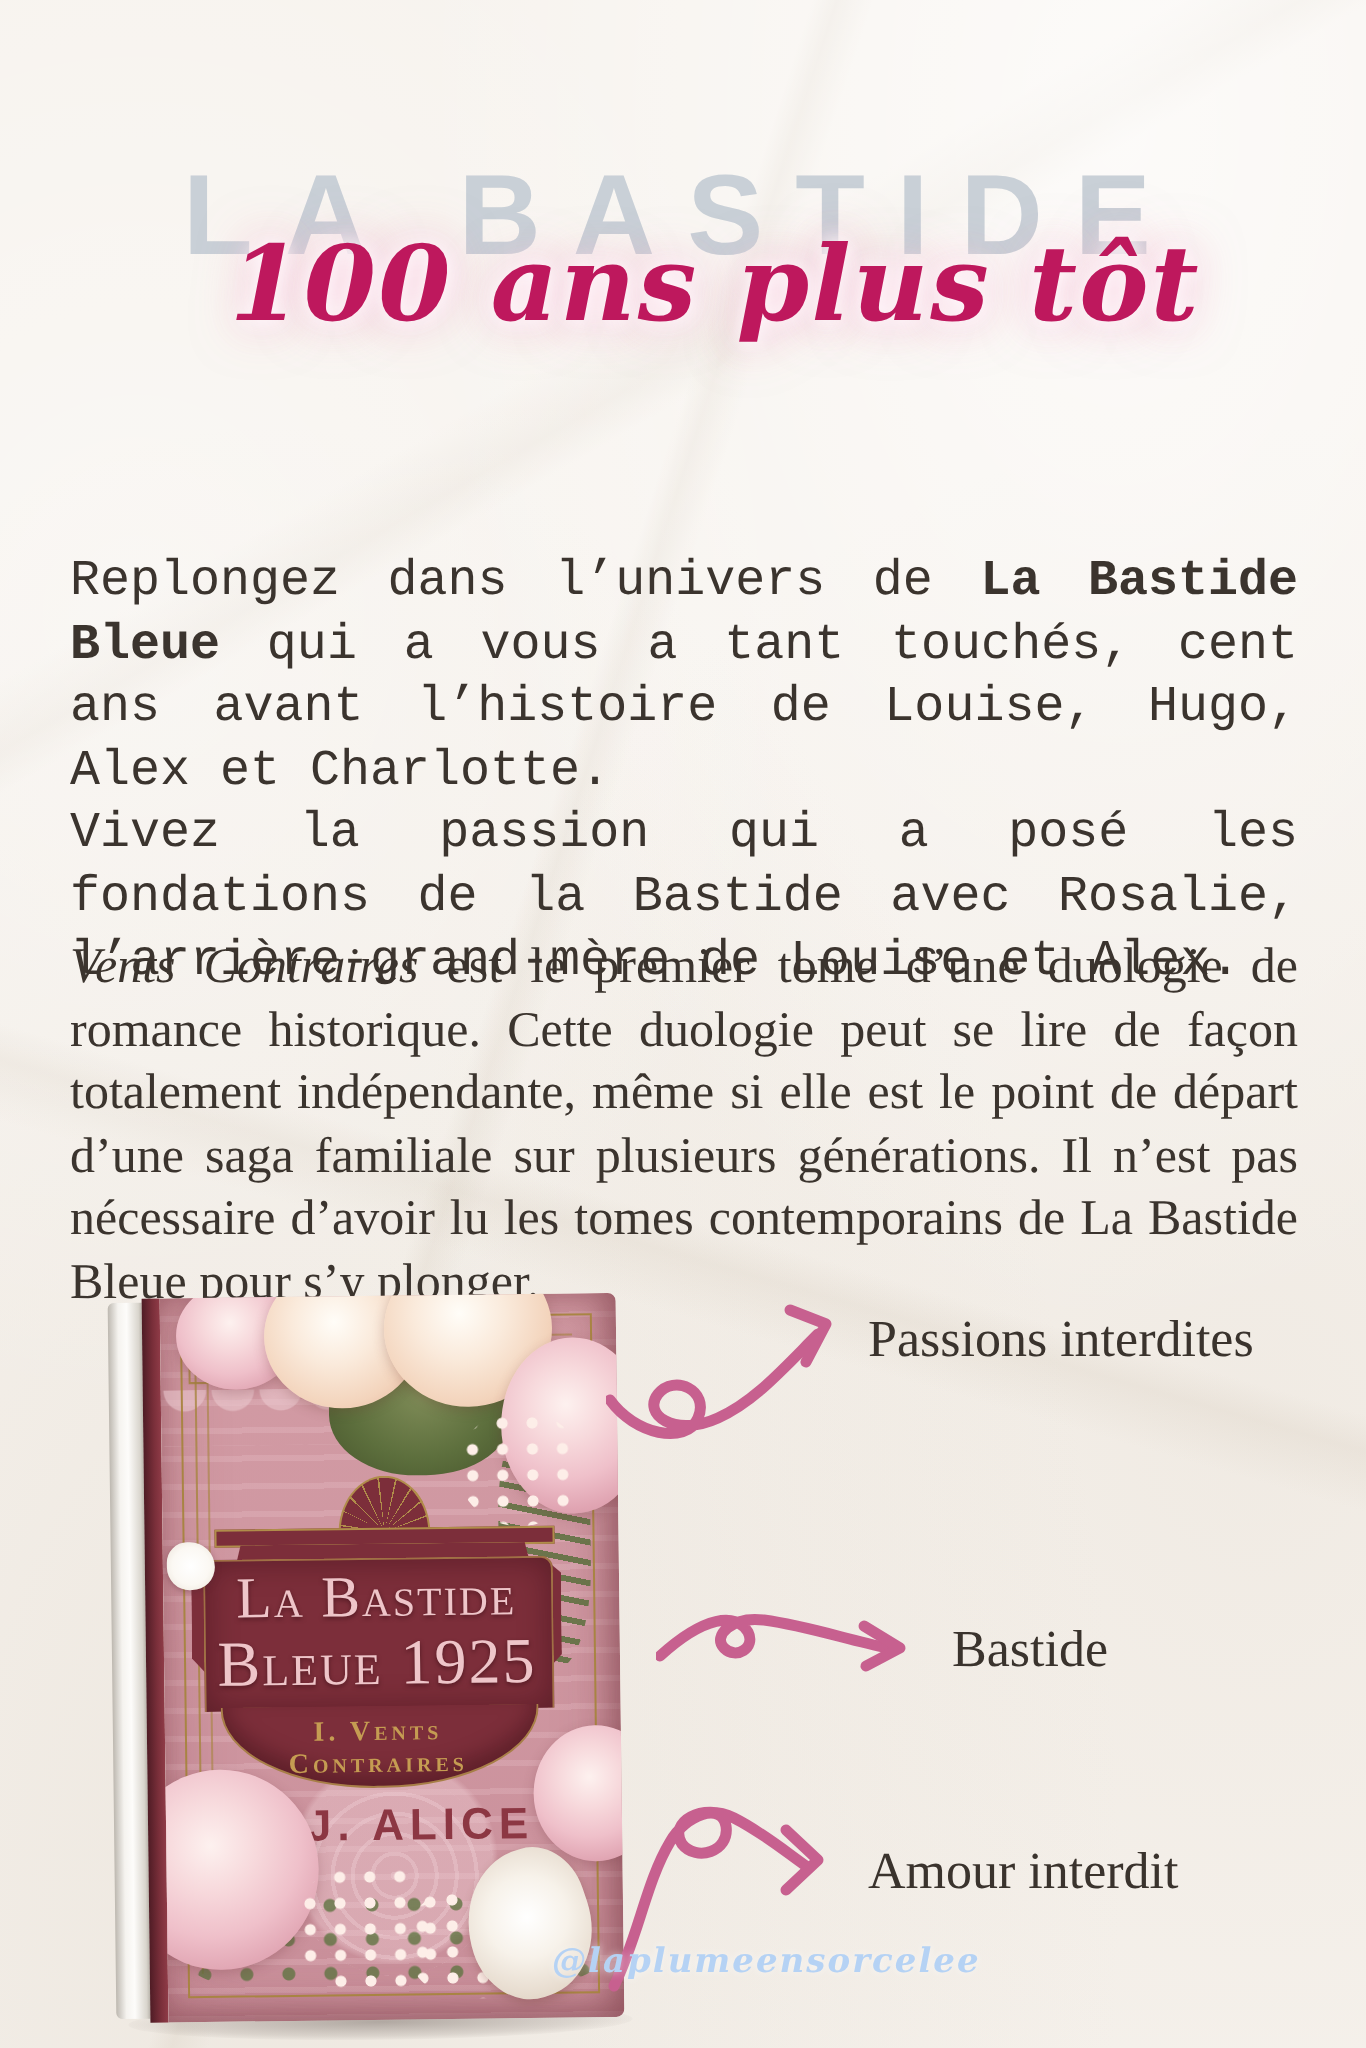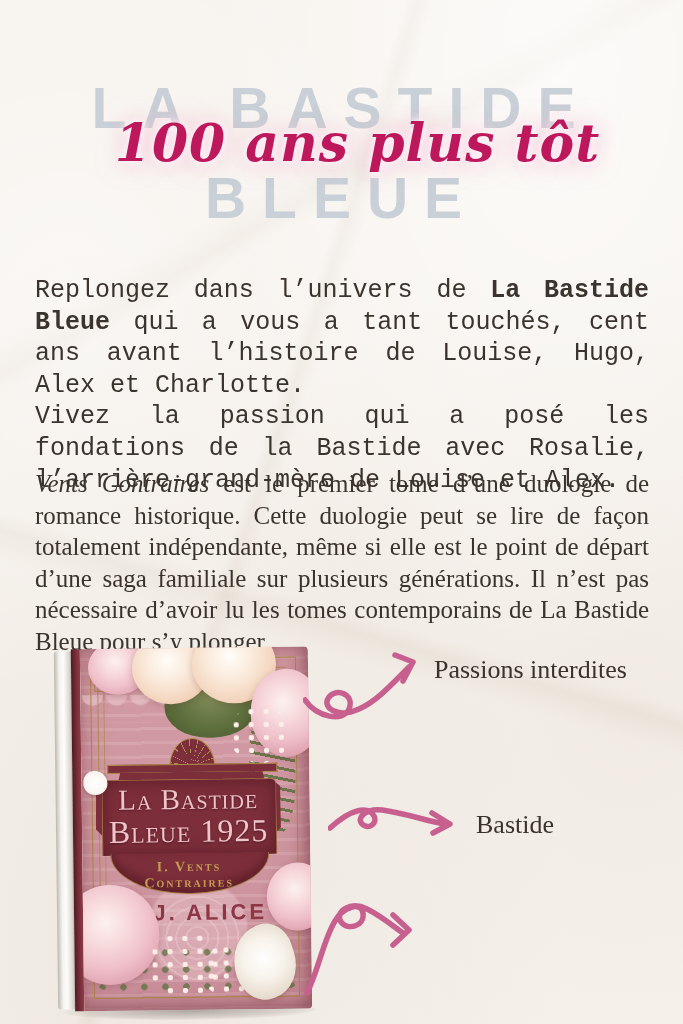--- a/index.html
+++ b/index.html
@@ -157,21 +157,20 @@
     text-shadow:0 0 4px rgba(255,255,255,0.6);
   }
 </style>
 </head>
 <body>
 
 <div class="canvas">
   <div class="texture abs" style="left:0;top:0;"></div>
 
   <div class="abs bg-title bg-title-1">LA BASTIDE</div>
-  <div class="abs bg-title bg-title-2">BLEUE</div>
   <div class="abs script-overlay">100 ans plus tôt</div>
 
   <p class="abs para para-1"><span>Replongez dans l’univers de </span><b>La Bastide Bleue</b><span> qui a vous a tant touchés, cent ans avant l’histoire de Louise, Hugo, Alex et Charlotte.</span><br><span>Vivez la passion qui a posé les fondations de la Bastide avec Rosalie, l’arrière-grand-mère de Louise et Alex.</span></p>
 
   <p class="abs para para-2"><span class="bi">Vents Contraires</span><span> est le premier tome d’une duologie de romance historique. Cette duologie peut se lire de façon totalement indépendante, même si elle est le point de départ d’une saga familiale sur plusieurs générations. Il n’est pas nécessaire d’avoir lu les tomes contemporains de La Bastide Bleue pour s’y plonger.</span></p>
 
   <div class="abs book">
     <div class="abs book-shadow"></div>
     <div class="abs spine"></div>
     <div class="abs spine-edge"></div>
@@ -224,14 +223,16 @@
   <svg class="arrow-svg" style="left:328px;top:798px;" width="140" height="45" viewBox="0 0 140 45">
     <path d="M2,30 C24,10 40,8 46,18 C50,26 40,32 34,26 C28,20 38,10 54,12 C76,15 96,22 116,26"></path>
     <path d="M104,15 L122,26 L105,35"></path>
   </svg>
   <div class="abs feature-label" style="left:476px;top:810px;">Bastide</div>
 
   <svg class="arrow-svg" style="left:303px;top:893px;" width="135" height="105" viewBox="0 0 135 105">
     <path d="M4,100 C16,76 20,48 32,28 C40,14 58,8 60,20 C62,33 45,38 38,29 C31,18 48,8 64,16 C78,23 90,33 100,40"></path>
     <path d="M90,22 L106,37 L90,52"></path>
   </svg>
-
+  <div class="abs feature-label" style="left:434px;top:921px;">Amour  interdit</div>
+
+  <div class="abs watermark">@laplumeensorcelee</div>
 </div>
 
 </body></html>

